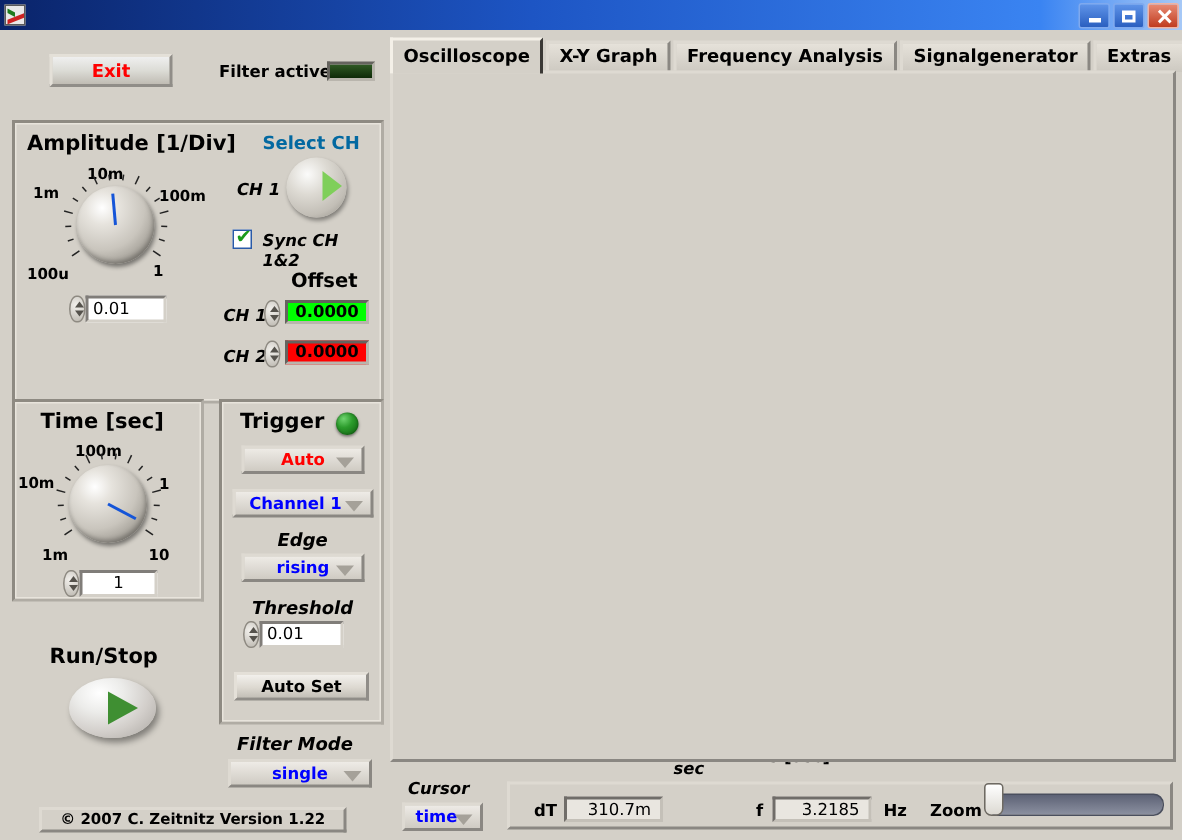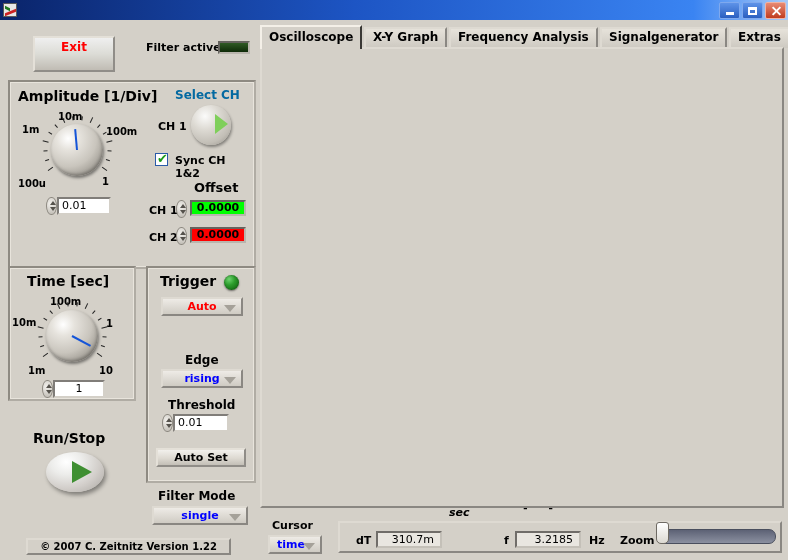--- a/index.html
+++ b/index.html
@@ -51,21 +51,21 @@
     width:10px; height:10px; background:transparent; position:relative;
   }
   .tbtn.close i:before,.tbtn.close i:after{
     content:""; position:absolute; left:0; top:4px; width:11px; height:2px; background:#fff;
   }
   .tbtn.close i:before{ transform:rotate(45deg); }
   .tbtn.close i:after{ transform:rotate(-45deg); }
 
   
   .exit-btn{
-    position:absolute; left:33px; top:36px; width:82px; height:36px;
+    position:absolute; left:33px; top:36px; width:82px; height:22px;
     background:linear-gradient(to bottom,#efefef 0%,#dcdcd6 50%,#c0bcb4 100%);
     border:2px outset #e4e0d8;
     color:#f00; font-size:12px; font-weight:bold; line-height:18px; text-align:center;
     font-family:"DejaVu Sans", sans-serif;
   }
   .filter-label{
     position:absolute; left:146px; top:41px; font-size:11px; font-weight:bold; color:#000;
   }
   .filter-led{
     position:absolute; left:218px; top:41px; width:32px; height:13px;
@@ -192,21 +192,21 @@
   .tab.active{
     top:0; height:24px; background:#d4d0c8; line-height:20px; z-index:3;
     border-color:#f4f0e8 #8e8a82 #d4d0c8 #f4f0e8;
   }
   .tabbody{
     position:absolute; left:260px; top:47px; width:524px; height:461px;
     border:2px outset #dedad2; background:#d4d0c8; z-index:1;
   }
 
   .legend-line{ position:absolute; height:3px; }
-  .lg-text{ position:absolute; font-size:11px; font-weight:bold; color:#000; }
+  .lg-text{ position:absolute; font-size:11px; font-weight:bold; color:#000;font-style:italic; }
   .perdiv-field{
     position:absolute; width:50px; height:17px; border:2px inset #c4c0b8;
     background:#e9e6e0; font-size:11px; font-weight:bold; color:#000;
     text-align:center; line-height:13px;
   }
 
   
   #scope-frame{
     position:absolute; left:272px; top:78px; width:498px; height:424px;
     border:2px inset #c8c4bc; background:#d4d0c8;
@@ -372,20 +372,24 @@
   <div class="panel" id="trig-panel">
     <div class="panel-inner"></div>
     <div class="h-label" style="left:12px; top:5px;">Trigger</div>
     <div class="led-round" style="left:76px; top:7px;"></div>
 
     <div class="dd" style="left:13px; top:29px; width:82px;">
       <span id="trig-mode" style="color: rgb(255, 0, 0);">Auto</span>
       <span class="arrow"></span>
     </div>
 
+    <div class="dd" style="left:7px; top:58px; width:94px;">
+      <span id="trig-chan" style="margin-right: 10px; color: rgb(0, 0, 255);">Channel 1</span>
+      <span class="arrow"></span>
+    </div>
 
     <div class="lg-text" style="left:37px; top:85px; font-size:12px;">Edge</div>
     <div class="dd" style="left:13px; top:101px; width:82px;">
       <span id="trig-edge" style="color: rgb(0, 0, 255);">rising</span>
       <span class="arrow"></span>
     </div>
 
     <div class="lg-text" style="left:20px; top:130px; font-size:12px;">Threshold</div>
     <div class="spin" style="left:14px; top:146px;">
       <div class="arrows"></div>

